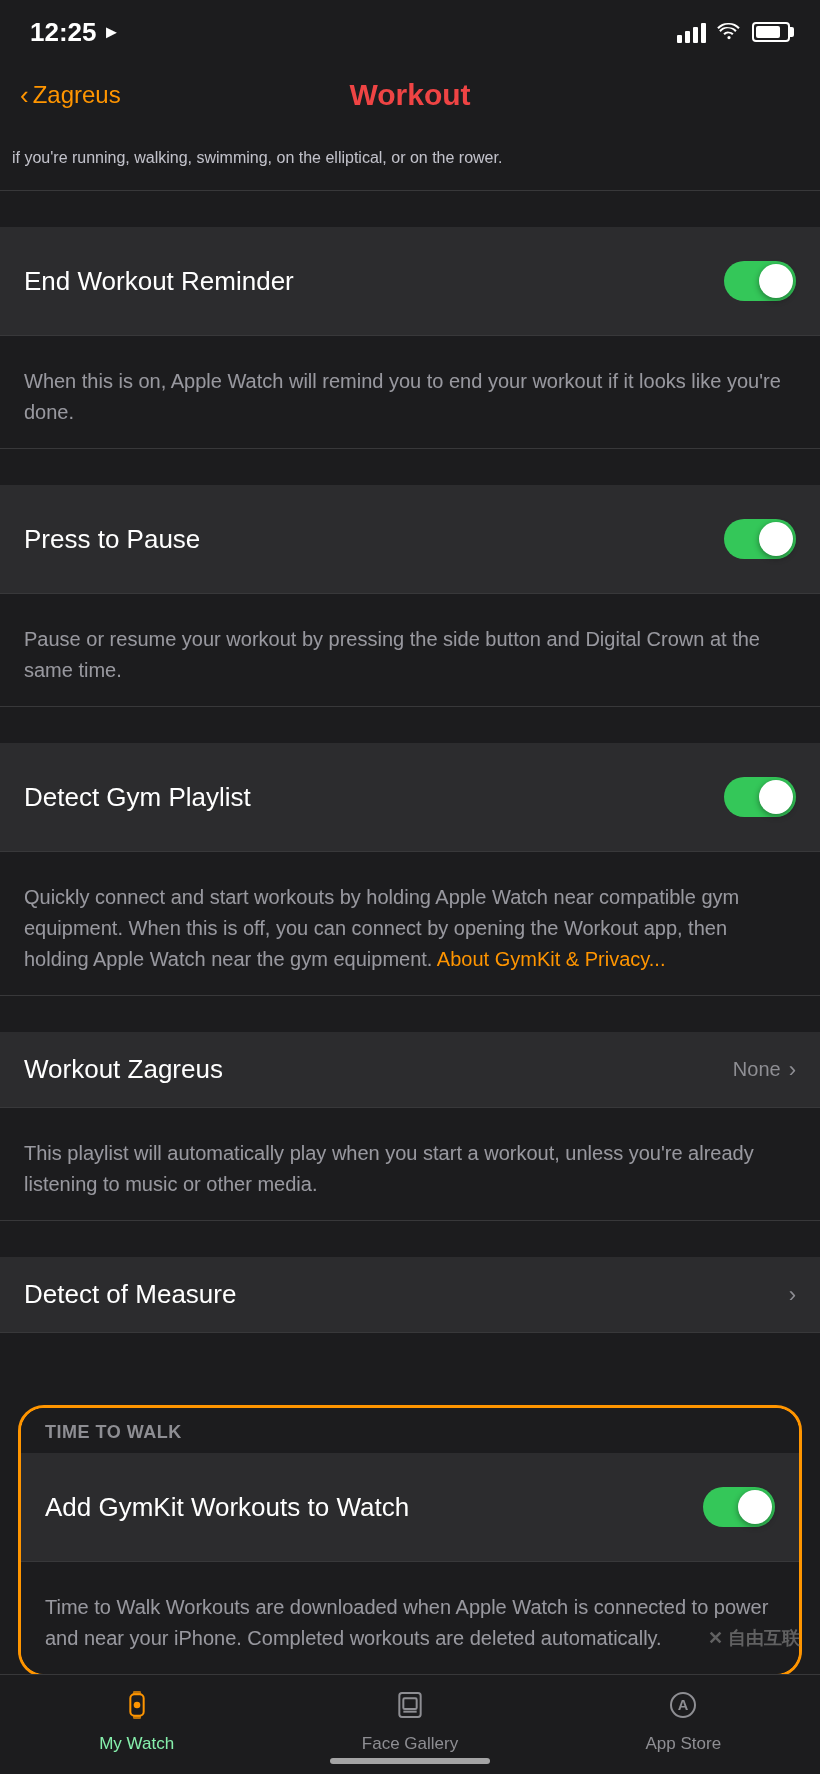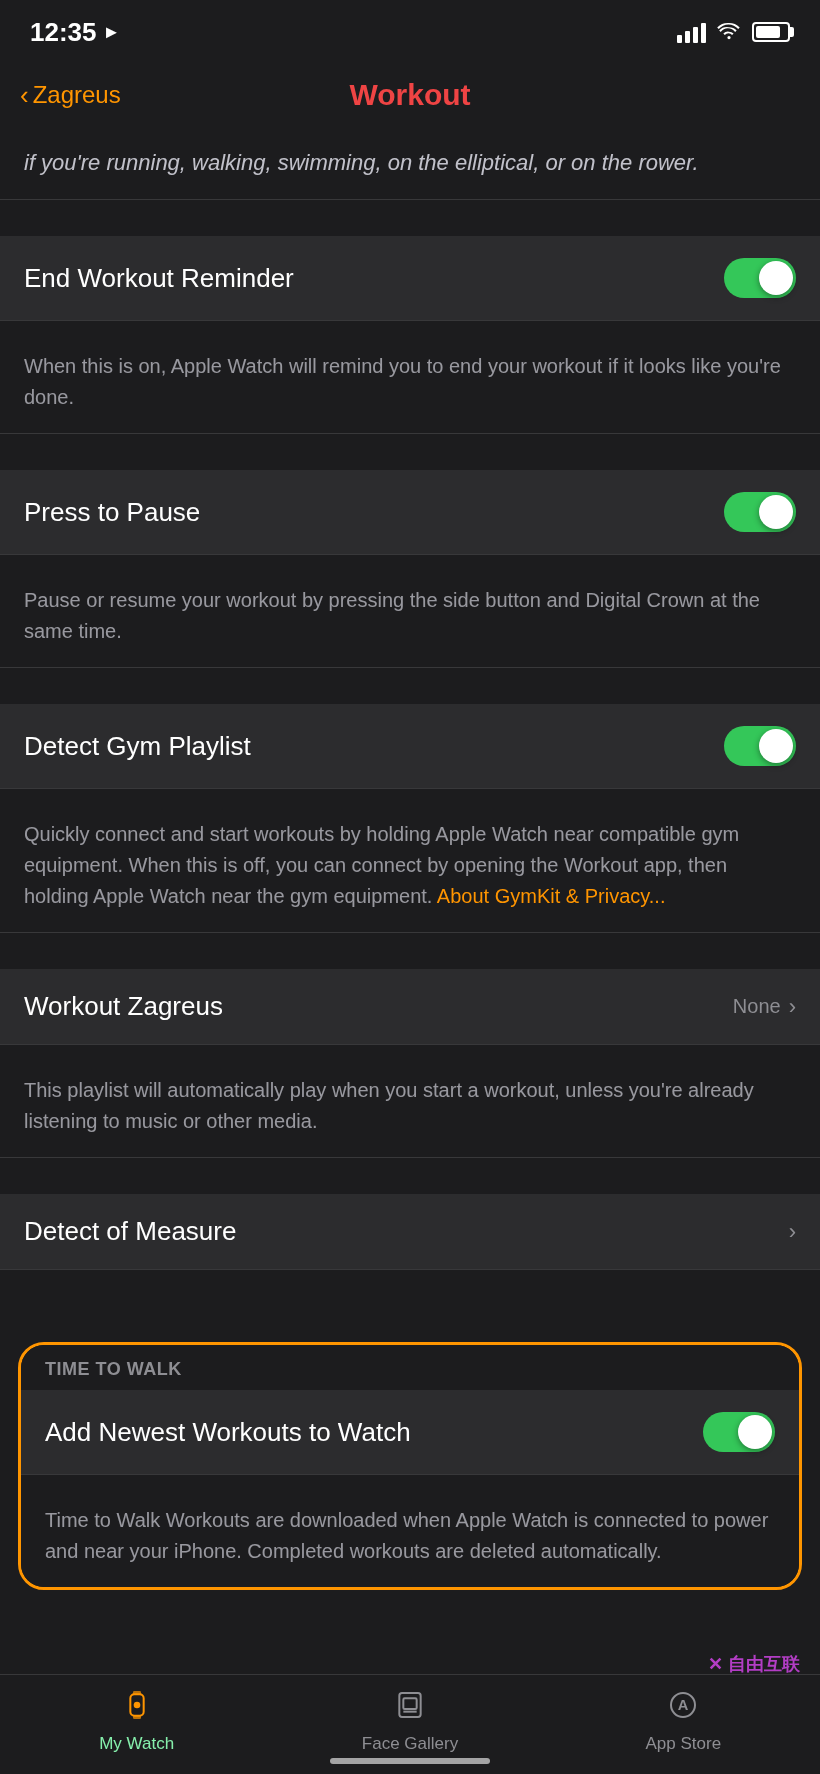--- a/index.html
+++ b/index.html
@@ -107,38 +107,37 @@
     }
 
     
     .content {
       height: calc(1774px - 60px - 70px - 100px);
       overflow-y: auto;
     }
 
     
     .top-description {
-      padding: 16px 24px 20px;
-      font-size: 22px;
+      padding: 16px 12px 20px;
+      font-size: 16px;
       color: #ebebf5cc;
       line-height: 1.5;
       border-bottom: 1px solid #38383a;
-      font-style: italic;
     }
 
     
     .settings-section {
       margin-bottom: 0;
     }
 
     .setting-row {
       display: flex;
       align-items: center;
       justify-content: space-between;
-      padding: 22px 24px;
+      padding: 34px 24px;
       background: #2c2c2e;
       border-bottom: 1px solid #38383a;
     }
     .setting-label {
       font-size: 26px;
       color: #fff;
     }
 
     
     .toggle {
@@ -283,34 +282,34 @@
       width: 160px;
       height: 6px;
       background: #fff;
       border-radius: 3px;
       opacity: 0.6;
     }
 
     
     .watermark {
       position: absolute;
-      bottom: 98px;
+      bottom: 124px;
       right: 20px;
-      color: #d946ef;
+      color: #737373;
       font-size: 18px;
       font-weight: 600;
       opacity: 0.8;
     }
   </style>
 </head>
 <body>
 
 <div class="status-bar">
   <div class="status-time">
-    <span>12:35</span>
+    <span>12:25</span>
     <span style="font-size:18px;">►</span>
   </div>
   <div class="status-icons">
     <div class="signal-bars">
       <div class="signal-bar" style="height:8px;"></div>
       <div class="signal-bar" style="height:12px;"></div>
       <div class="signal-bar" style="height:16px;"></div>
       <div class="signal-bar" style="height:20px;"></div>
     </div>
     <span class="wifi-icon">
@@ -407,21 +406,21 @@
     </div>
   </div>
 
   <div class="divider"></div>
   <div class="divider"></div>
 
   <div style="padding: 0 10px 30px; background: #1c1c1e;">
     <div class="highlight-box">
       <div class="section-header">TIME TO WALK</div>
       <div class="setting-row" style="background: #2c2c2e;">
-        <span class="setting-label">Add Newest Workouts to Watch</span>
+        <span class="setting-label">Add GymKit Workouts to Watch</span>
         <div class="toggle on">
           <div class="toggle-knob"></div>
         </div>
       </div>
       <div class="setting-description" style="border-bottom: none;">
         <span>Time to Walk Workouts are downloaded when Apple Watch is connected to power and near your iPhone. Completed workouts are deleted automatically.</span>
       </div>
     </div>
   </div>
 

